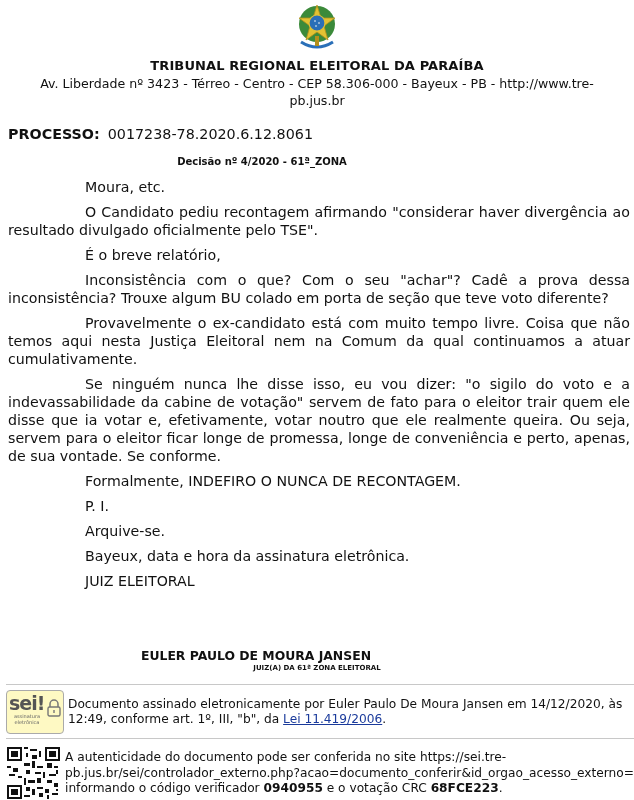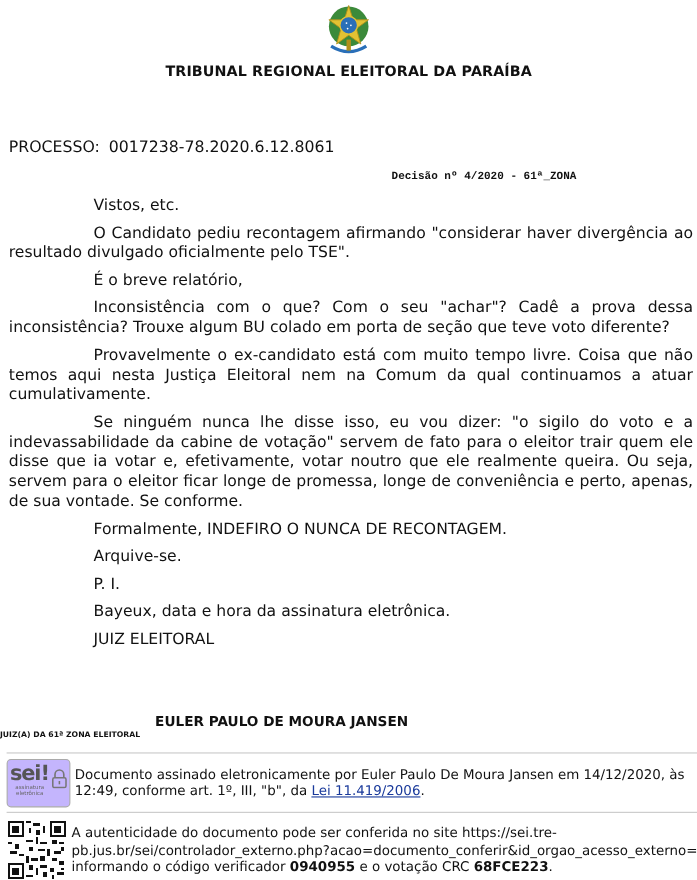--- a/index.html
+++ b/index.html
@@ -13,43 +13,43 @@
     position: absolute; top: 58px; left: 0; width: 634px; text-align: center;
     font-weight: bold; font-size: 13px; letter-spacing: 0.1px;
   }
   .org-addr {
     position: absolute; top: 75px; left: 0; width: 634px; text-align: center;
     font-size: 12.6px; line-height: 17px; color: #111;
   }
   .processo {
     position: absolute; top: 126px; left: 8px; font-size: 14.3px;
   }
-  .processo b { font-weight: normal; margin-right: 8px; }
+  .processo b { font-weight: bold; margin-right: 8px; }
   .decisao {
-    position: absolute; top: 156px; left: 0; width: 524px; text-align: right;
-    font-weight: bold; font-size: 10px; font-family: Liberation Mono, monospace;
+    position: absolute; top: 156px; left: 0; width: 524px; text-align: center;
+    font-weight: bold; font-size: 10px;
   }
   .body-text {
     position: absolute; top: 178px; left: 8px; width: 622px;
     font-size: 14.2px; line-height: 18px; text-align: justify;
   }
   .body-text p { margin: 0 0 7px 0; text-indent: 77px; }
   .body-text p.plain { text-indent: 0; padding-left: 77px; }
   .signer-name {
     position: absolute; top: 648px; left: 0; width: 512px; text-align: center;
     font-weight: bold; font-size: 12.4px;
   }
   .signer-role {
-    position: absolute; top: 664px; left: 0; width: 634px; 
+    position: absolute; top: 664px; left: 0; width: 634px; text-align: center;
     font-weight: bold; font-size: 7px;
   }
   .rule { position: absolute; left: 6px; width: 628px; height: 0; border-top: 1px solid #c8c8c8; }
   .sign-box {
     position: absolute; top: 690px; left: 6px; width: 56px; height: 42px;
-    border: 1px solid #aaa; border-radius: 4px; background: #c4b5fd;
+    border: 1px solid #aaa; border-radius: 4px; background: #fef9c3;
   }
   .sei-logo { position: absolute; left: 2px; top: 2px; width: 36px; }
   .sei-word { font-size: 19px; font-weight: bold; color: #555; line-height: 20px; letter-spacing: -1px; font-family: "DejaVu Sans", sans-serif; }
   .sei-sub { font-size: 5px; line-height: 6px; color: #666; text-align: center; }
   .lock { position: absolute; left: 40px; top: 8px; width: 14px; height: 18px; }
   .sign-text {
     position: absolute; top: 697px; left: 68px; width: 562px;
     font-size: 12.2px; line-height: 15px; color: #111;
   }
   .sign-text a { color: #1a3a9b; text-decoration: underline; }
@@ -70,37 +70,41 @@
     <polygon points="22,3 26,16 40,16 29,24 33,38 22,30 11,38 15,24 4,16 18,16" fill="#e2c233" stroke="#b38f1a" stroke-width="0.8"></polygon>
     <circle cx="22" cy="21" r="8" fill="#2a6fb8" stroke="#e2c233" stroke-width="1.2"></circle>
     <circle cx="20" cy="19" r="0.8" fill="#fff"></circle>
       <circle cx="24" cy="21" r="0.8" fill="#fff"></circle>
       <circle cx="21" cy="24" r="0.8" fill="#fff"></circle>
     <path d="M6 40 Q22 50 38 40" stroke="#2a6fb8" stroke-width="3" fill="none"></path>
     <rect x="20" y="34" width="4" height="10" fill="#b38f1a"></rect>
   </svg>
 
   <div class="org-title">TRIBUNAL REGIONAL ELEITORAL DA PARAÍBA</div>
+  <div class="org-addr">
+    <div>Av. Liberdade nº 3423 - Térreo - Centro - CEP 58.306-000 - Bayeux - PB - http://www.tre-</div>
+    <div>pb.jus.br</div>
+  </div>
 
   <div class="processo">
     <b>PROCESSO:</b><span>0017238-78.2020.6.12.8061</span>
   </div>
 
   <div class="decisao">Decisão nº 4/2020 - 61ª_ZONA</div>
 
   <div class="body-text">
-    <p>Vistos, etc.</p>
+    <p>Moura, etc.</p>
     <p>O Candidato pediu recontagem afirmando "considerar haver divergência ao resultado divulgado oficialmente pelo TSE".</p>
     <p>É o breve relatório,</p>
     <p>Inconsistência com o que? Com o seu "achar"? Cadê a prova dessa inconsistência? Trouxe algum BU colado em porta de seção que teve voto diferente?</p>
     <p>Provavelmente o ex-candidato está com muito tempo livre. Coisa que não temos aqui nesta Justiça Eleitoral nem na Comum da qual continuamos a atuar cumulativamente.</p>
     <p>Se ninguém nunca lhe disse isso, eu vou dizer: "o sigilo do voto e a indevassabilidade da cabine de votação" servem de fato para o eleitor trair quem ele disse que ia votar e, efetivamente, votar noutro que ele realmente queira. Ou seja, servem para o eleitor ficar longe de promessa, longe de conveniência e perto, apenas, de sua vontade. Se conforme.</p>
     <p class="plain">Formalmente, INDEFIRO O NUNCA DE RECONTAGEM.</p>
+    <p class="plain">P. I.</p>
     <p class="plain">Arquive-se.</p>
-    <p class="plain">P. I.</p>
     <p class="plain">Bayeux, data e hora da assinatura eletrônica.</p>
     <p class="plain">JUIZ ELEITORAL</p>
   </div>
 
   <div class="signer-name">EULER PAULO DE MOURA JANSEN</div>
   <div class="signer-role">JUIZ(A) DA 61ª ZONA ELEITORAL</div>
 
   <div class="rule" style="top:684px;"></div>
 
   <div class="sign-box">

